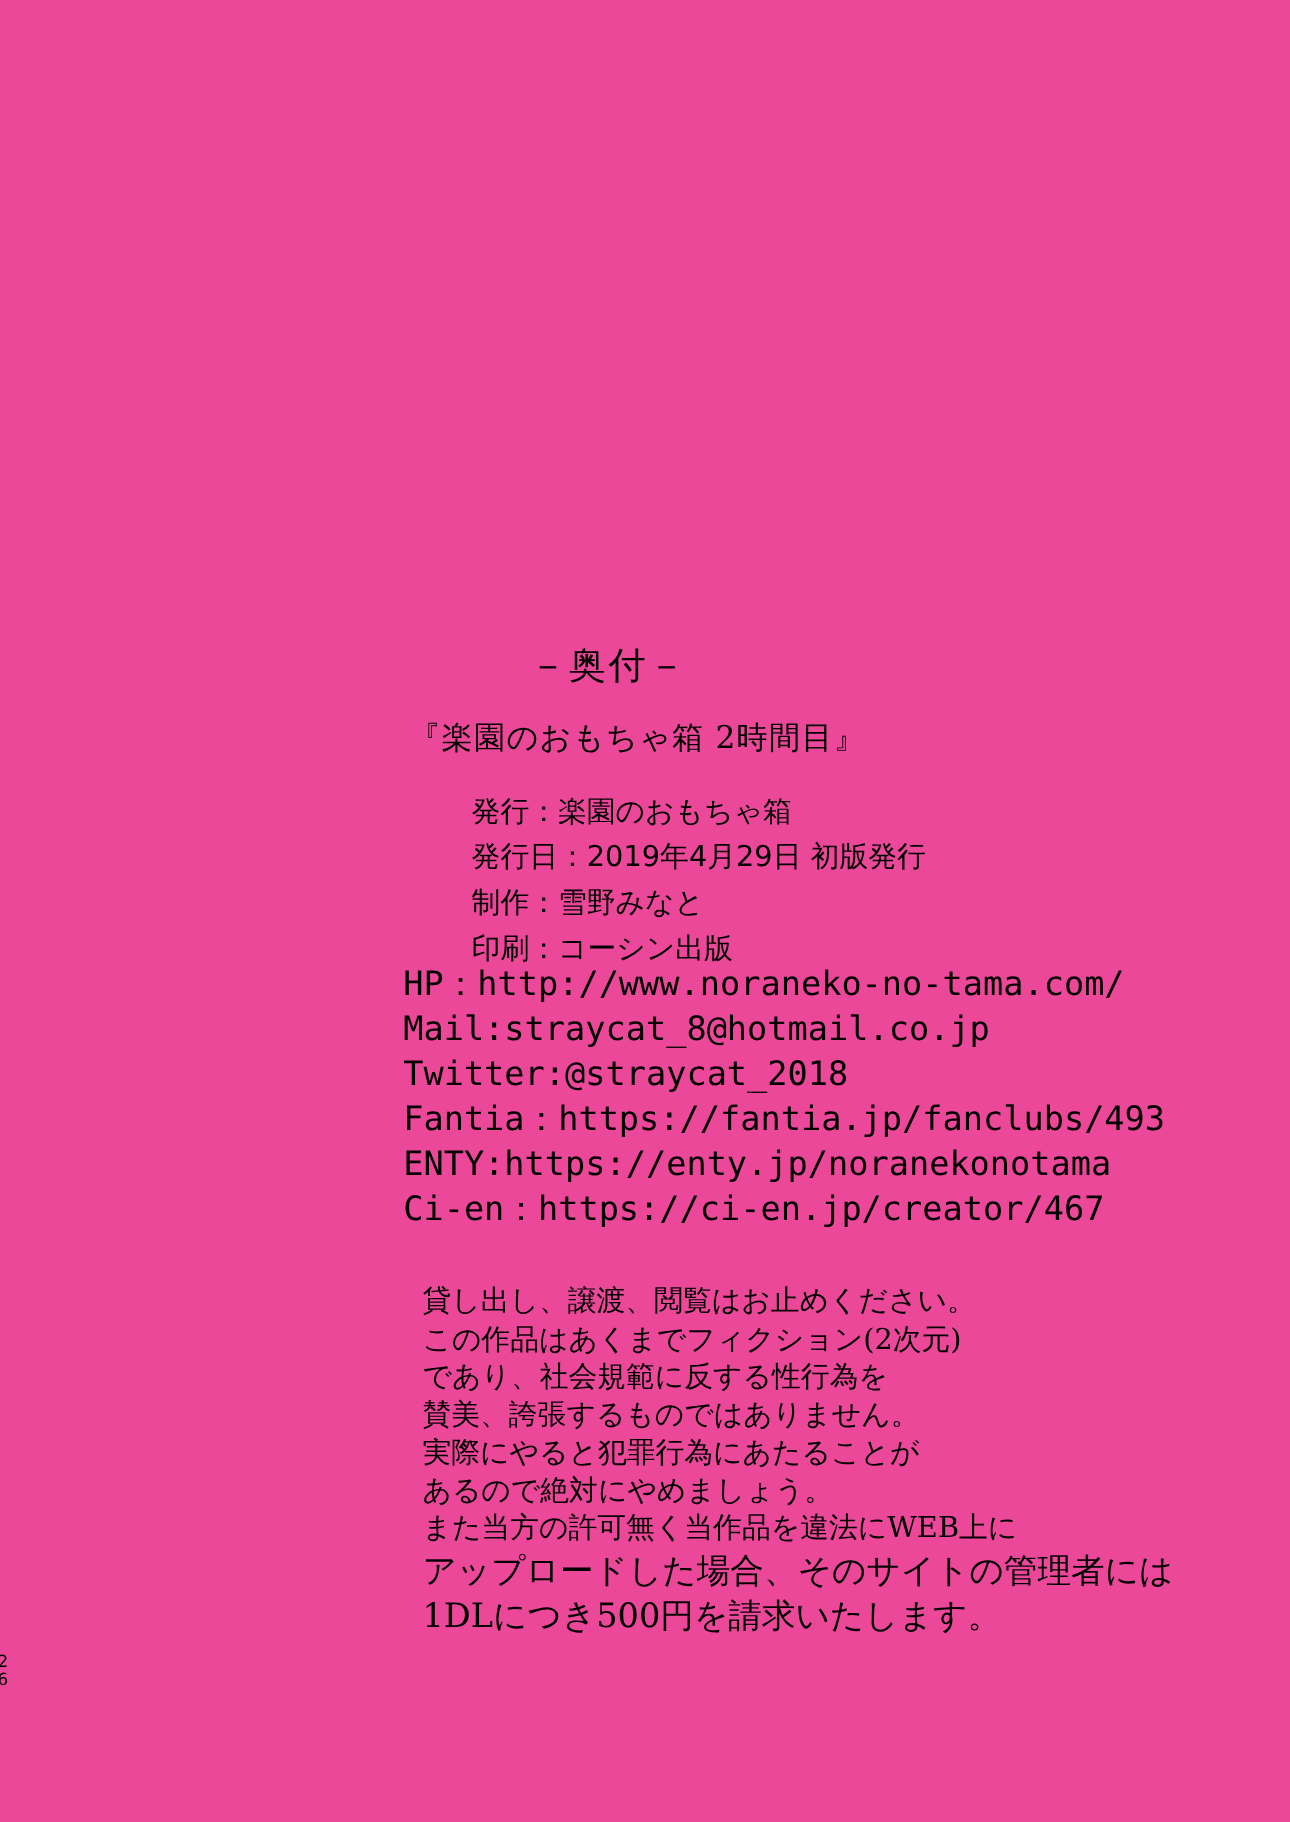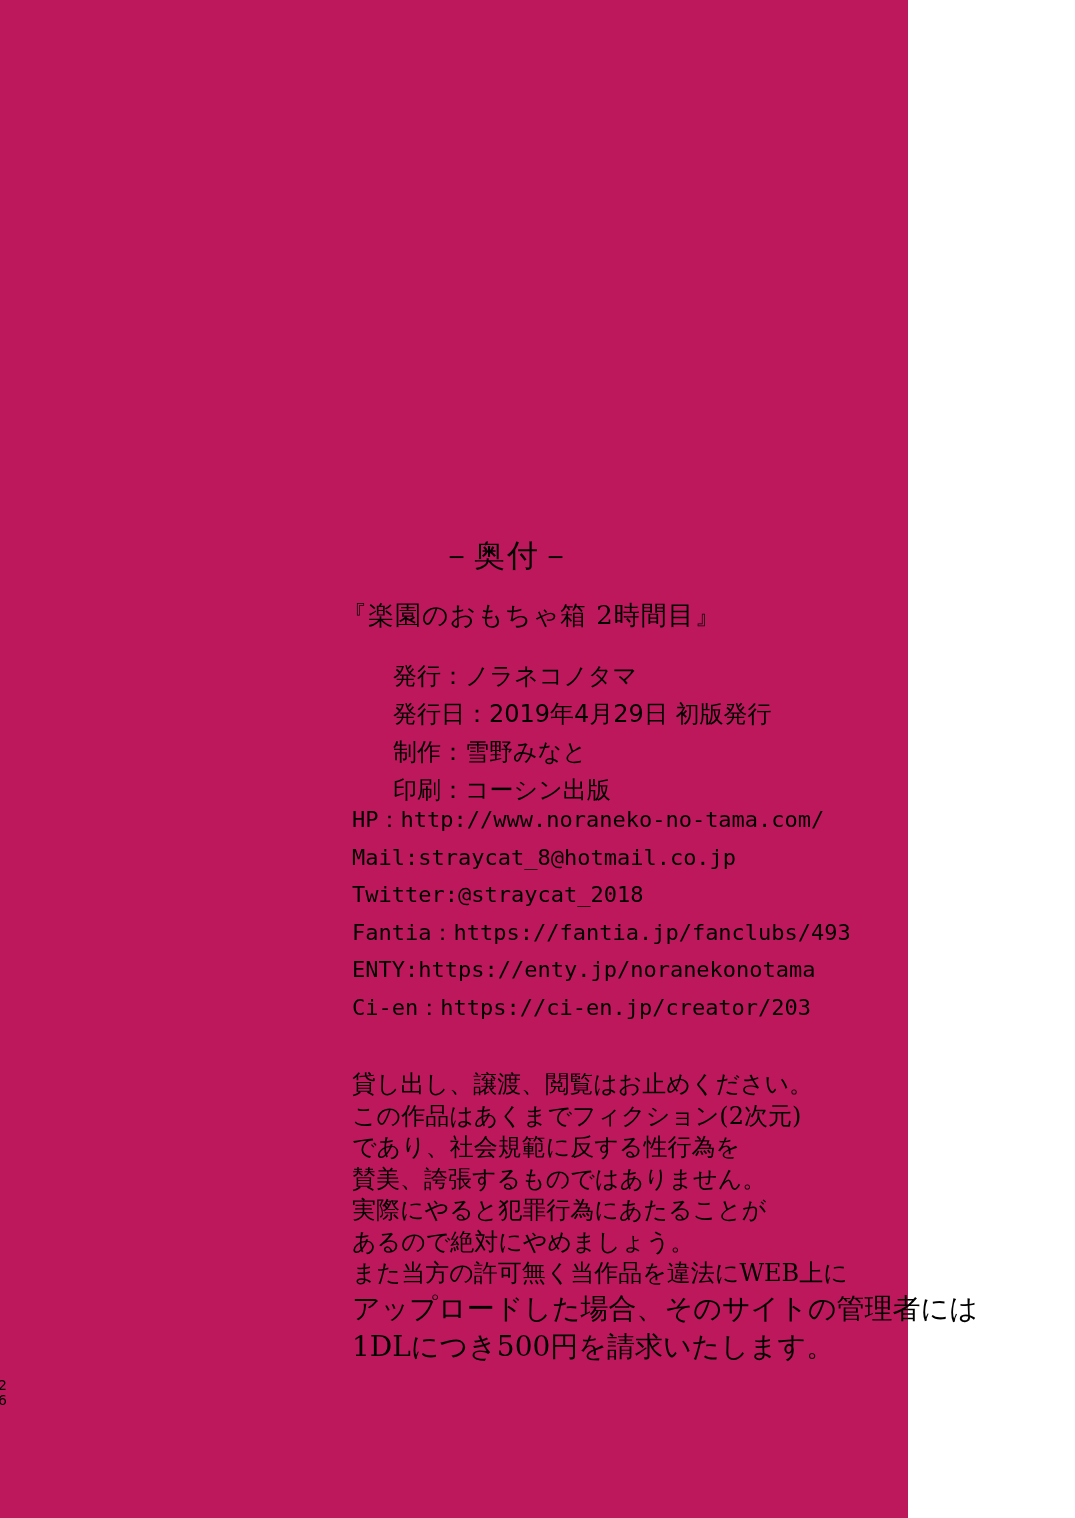--- a/index.html
+++ b/index.html
@@ -9,23 +9,23 @@
   body {
     width: 1075px;
     height: 1518px;
     background: #ffffff;
     color: #000000;
     font-family: "DejaVu Sans", sans-serif;
     overflow: hidden;
   }
   .page {
     position: relative;
-    width: 908px;
+    width: 1075px;
     height: 1518px;
-    background: #be185d;
+    background: #ec4899;
   }
   .heading {
     position: absolute;
     left: 441px;
     top: 537px;
     font-size: 31px;
     line-height: 37px;
     letter-spacing: 2px;
     font-family: "DejaVu Sans", sans-serif;
     white-space: nowrap;
@@ -46,23 +46,23 @@
     top: 657px;
     font-size: 24px;
     line-height: 38px;
     font-family: "DejaVu Sans", sans-serif;
   }
   .publication .pub-line {
     white-space: nowrap;
   }
   .contacts {
     position: absolute;
-    left: 352px;
+    left: 336px;
     top: 801px;
-    font-size: 22px;
+    font-size: 28px;
     line-height: 37.5px;
     font-family: "DejaVu Sans Mono", monospace;
   }
   .contacts .contact-line {
     white-space: nowrap;
   }
   .disclaimer {
     position: absolute;
     left: 352px;
     top: 1069px;
@@ -89,33 +89,33 @@
 </head>
 <body>
 
 <div class="page">
 
   <div class="heading">－奥付－</div>
 
   <div class="title">『楽園のおもちゃ箱 2時間目』</div>
 
   <div class="publication">
-    <div class="pub-line">発行：ノラネコノタマ</div>
+    <div class="pub-line">発行：楽園のおもちゃ箱</div>
     <div class="pub-line">発行日：2019年4月29日 初版発行</div>
     <div class="pub-line">制作：雪野みなと</div>
     <div class="pub-line">印刷：コーシン出版</div>
   </div>
 
   <div class="contacts">
     <div class="contact-line">HP：http://www.noraneko-no-tama.com/</div>
     <div class="contact-line">Mail:straycat_8@hotmail.co.jp</div>
     <div class="contact-line">Twitter:@straycat_2018</div>
     <div class="contact-line">Fantia：https://fantia.jp/fanclubs/493</div>
     <div class="contact-line">ENTY:https://enty.jp/noranekonotama</div>
-    <div class="contact-line">Ci-en：https://ci-en.jp/creator/203</div>
+    <div class="contact-line">Ci-en：https://ci-en.jp/creator/467</div>
   </div>
 
   <div class="disclaimer">
     <div class="d-line">貸し出し、譲渡、閲覧はお止めください。</div>
     <div class="d-line">この作品はあくまでフィクション(2次元)</div>
     <div class="d-line">であり、社会規範に反する性行為を</div>
     <div class="d-line">賛美、誇張するものではありません。</div>
     <div class="d-line">実際にやると犯罪行為にあたることが</div>
     <div class="d-line">あるので絶対にやめましょう。</div>
     <div class="d-line">また当方の許可無く当作品を違法にWEB上に</div>

